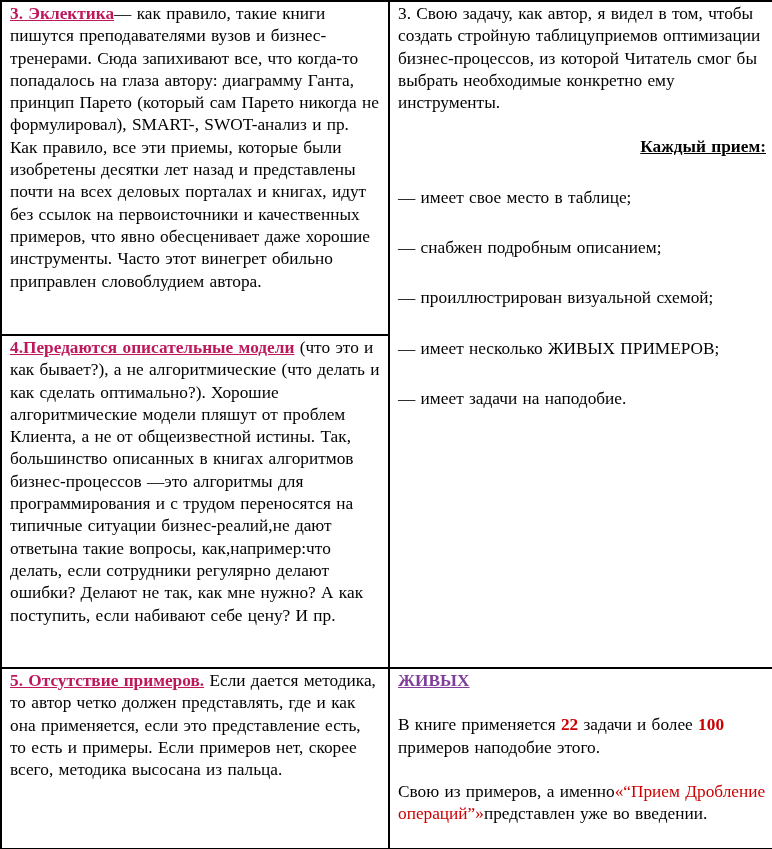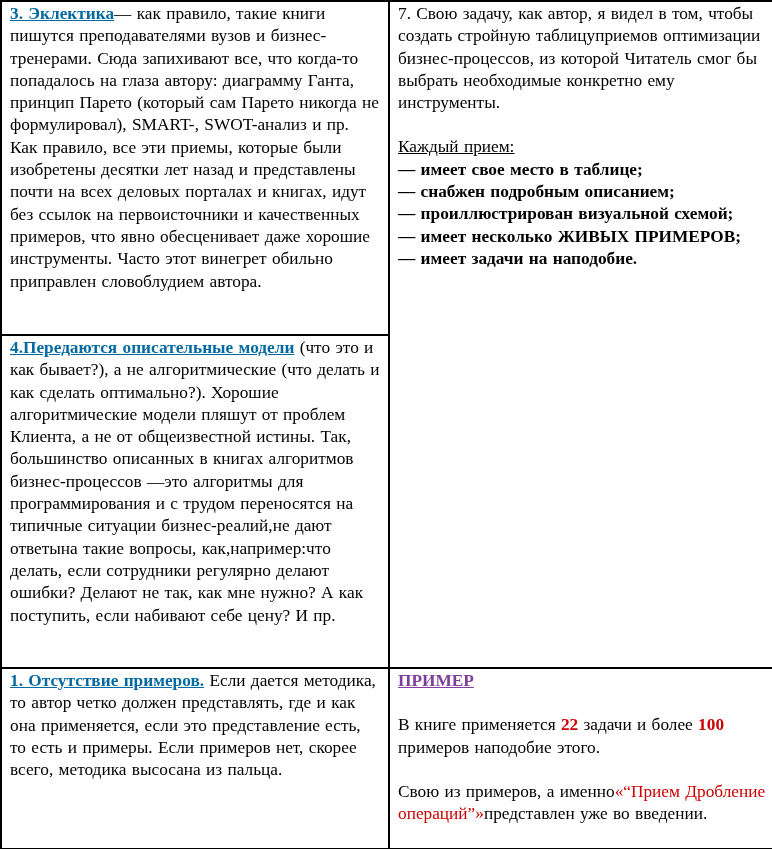--- a/index.html
+++ b/index.html
@@ -15,60 +15,60 @@
       table-layout: fixed;
     }
     .doc-table td {
       border: 2px solid #000;
       vertical-align: top;
       padding: 1px 8px 0 8px;
       word-spacing: 1px;
     }
     .col-left { width: 370px; }
     .col-right { width: 368px; }
-    .red-head { color: #0369a1; font-weight: bold; text-decoration: underline; }
+    .red-head { color: #be185d; font-weight: bold; text-decoration: underline; }
     .purple-head { color: #7f3f98; font-weight: bold; text-decoration: underline; }
-    .bold-under { font-weight: normal; text-decoration: underline; }
+    .bold-under { font-weight: bold; text-decoration: underline; text-align: right; }
     .red-num { color: #cc0000; font-weight: bold; text-align: center; }
     .red-text { color: #cc0000; }
     .p { margin: 0; }
     .gap { height: 22px; }
-    .list-line { display: block; font-weight: bold; }
+    .list-line { display: block; font-weight: normal; margin-top: 28px; }
   </style>
 </head>
 <body>
 
 <table class="doc-table">
   <tbody>
       <tr style="height:334px;">
     <td class="col-left">
       <p class="p"><span class="red-head">3. Эклектика</span><span>— как правило, такие книги пишутся преподавателями вузов и бизнес-тренерами. Сюда запихивают все, что когда-то попадалось на глаза автору: диаграмму Ганта, принцип Парето (который сам Парето никогда не формулировал), SMART-, SWOT-анализ и пр. Как правило, все эти приемы, которые были изобретены десятки лет назад и представлены почти на всех деловых порталах и книгах, идут без ссылок на первоисточники и качественных примеров, что явно обесценивает даже хорошие инструменты. Часто этот винегрет обильно приправлен словоблудием автора.</span></p>
     </td>
     <td class="col-right" rowspan="2">
-      <p class="p">7. Свою задачу, как автор, я видел в том, чтобы создать стройную таблицуприемов оптимизации бизнес-процессов, из которой Читатель смог бы выбрать необходимые конкретно ему инструменты.</p>
+      <p class="p">3. Свою задачу, как автор, я видел в том, чтобы создать стройную таблицуприемов оптимизации бизнес-процессов, из которой Читатель смог бы выбрать необходимые конкретно ему инструменты.</p>
       <div class="gap"></div>
       <p class="p bold-under">Каждый прием:</p>
       <span class="list-line">— имеет свое место в таблице;</span>
       <span class="list-line">— снабжен подробным описанием;</span>
       <span class="list-line">— проиллюстрирован визуальной схемой;</span>
       <span class="list-line">— имеет несколько ЖИВЫХ ПРИМЕРОВ;</span>
       <span class="list-line">— имеет задачи на наподобие.</span>
     </td>
   </tr>
   <tr style="height:333px;">
     <td class="col-left">
       <p class="p"><span class="red-head">4.Передаются описательные модели</span><span> (что это и как бывает?), а не алгоритмические (что делать и как сделать оптимально?). Хорошие алгоритмические модели пляшут от проблем Клиента, а не от общеизвестной истины. Так, большинство описанных в книгах алгоритмов бизнес-процессов —это алгоритмы для программирования и с трудом переносятся на типичные ситуации бизнес-реалий,не дают ответына такие вопросы, как,например:что делать, если сотрудники регулярно делают ошибки? Делают не так, как мне нужно? А как поступить, если набивают себе цену? И пр.</span></p>
     </td>
   </tr>
   <tr style="height:181px;">
     <td class="col-left">
-      <p class="p"><span class="red-head">1. Отсутствие примеров.</span><span> Если дается методика, то автор четко должен представлять, где и как она применяется, если это представление есть, то есть и примеры. Если примеров нет, скорее всего, методика высосана из пальца.</span></p>
+      <p class="p"><span class="red-head">5. Отсутствие примеров.</span><span> Если дается методика, то автор четко должен представлять, где и как она применяется, если это представление есть, то есть и примеры. Если примеров нет, скорее всего, методика высосана из пальца.</span></p>
     </td>
     <td class="col-right">
-      <p class="p purple-head">ПРИМЕР</p>
+      <p class="p purple-head">ЖИВЫХ</p>
       <div class="gap"></div>
       <p class="p"><span>В книге применяется </span><span class="red-num">22</span><span> задачи и более </span><span class="red-num">100</span><span> примеров наподобие этого.</span></p>
       <div class="gap"></div>
       <p class="p"><span>Свою из примеров, а именно</span><span class="red-text">«“Прием Дробление операций”»</span><span>представлен уже во введении.</span></p>
     </td>
   </tr>
 </tbody>
   </table>
 
 </body></html>

